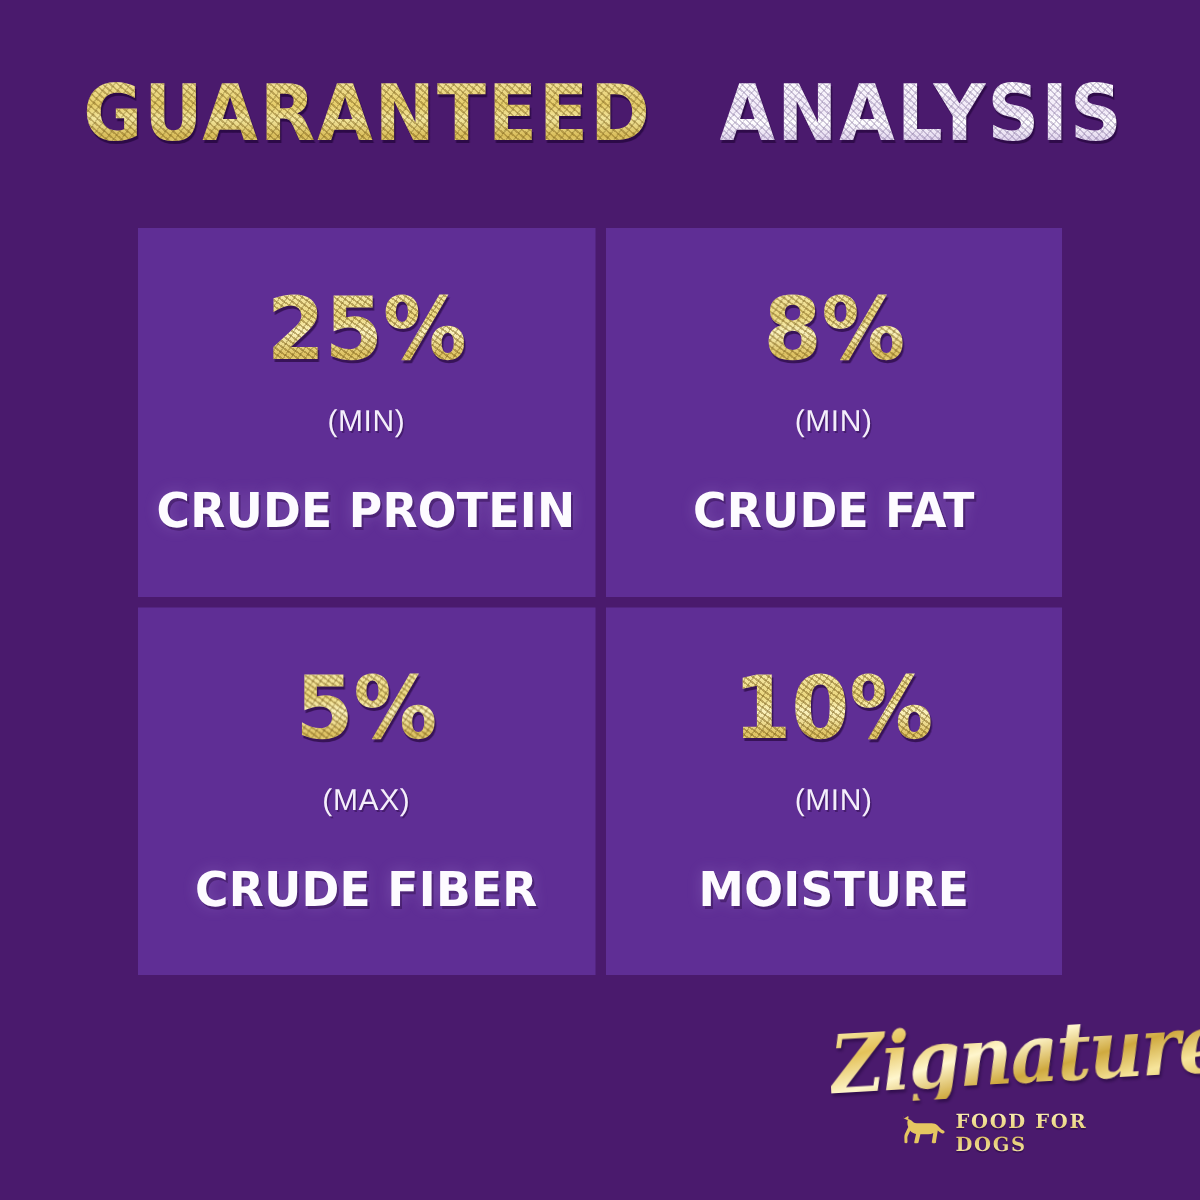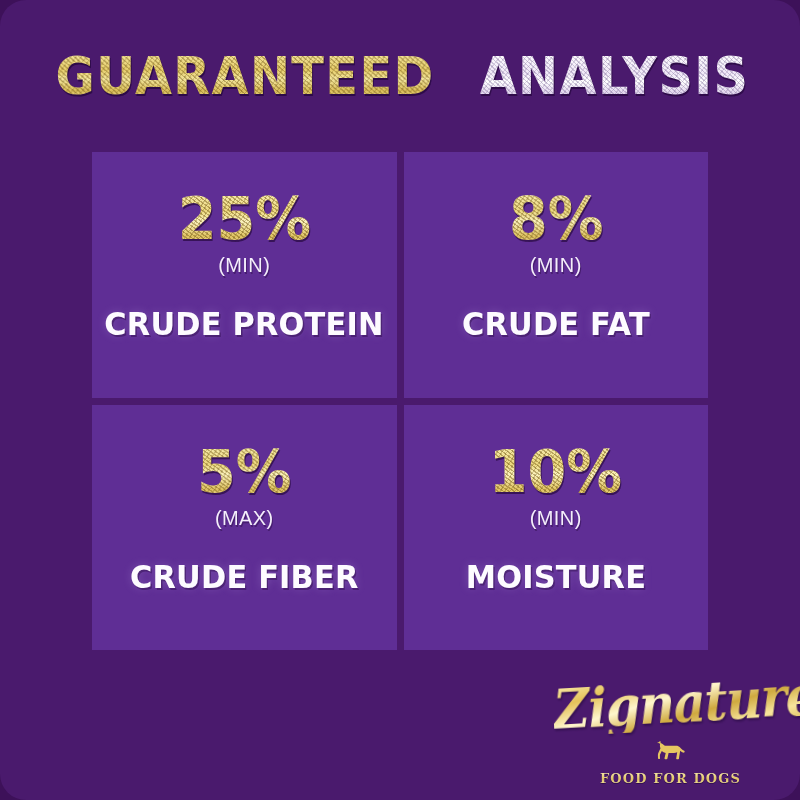--- a/index.html
+++ b/index.html
@@ -8,21 +8,20 @@
     background: #3d1159;
   }
 
   #page {
     position: relative;
     width: 800px;
     height: 800px;
     background: #4a1a6d;
     overflow: hidden;
     font-family: "Liberation Sans", sans-serif;
-    border-radius: 26px;
     -webkit-font-smoothing: antialiased;
   }
 
   
   .title-wrap {
     position: absolute;
     top: 50px;
     left: 0;
     width: 800px;
     text-align: center;
@@ -99,21 +98,21 @@
       repeating-linear-gradient(35deg, rgba(120,90,20,.45) 0 1.2px, rgba(255,255,255,0) 1.2px 3.2px),
       repeating-linear-gradient(-55deg, rgba(95,72,12,.28) 0 1px, rgba(255,255,255,0) 1px 4.2px),
       linear-gradient(180deg, #f9efb6 0%, #ebd77f 36%, #fbf2bd 54%, #dec262 80%, #f4e7a4 100%);
     -webkit-background-clip: text;
     background-clip: text;
     color: transparent;
     filter: drop-shadow(1.5px 2.5px 0px rgba(38,8,62,.7));
   }
 
   .minmax {
-    margin-top: 6px;
+    margin-top: 22px;
     font-family: "Liberation Sans", sans-serif;
     font-weight: normal;
     font-size: 20px;
     letter-spacing: 0.4px;
     color: #f4eefb;
     text-shadow: 1px 1.5px 0 rgba(40,8,64,.45);
   }
 
   .nutrient {
     margin-top: 28px;
@@ -190,21 +189,20 @@
     filter: drop-shadow(1px 2px 1px rgba(30,4,52,.55));
   }
 
   .logo-tag-row {
     position: absolute;
     left: 48px;
     top: 58px;
     display: flex;
     align-items: center;
     gap: 7px;
-    flex-direction: column;
   }
 
   .dog-icon { display: block; }
 
   .logo-tag {
     font-family: "DejaVu Serif", serif;
     font-weight: bold;
     font-size: 13px;
     letter-spacing: 1.1px;
     background-image: linear-gradient(180deg, #fbf0b4 0%, #e0c265 55%, #f6ecb0 100%);

